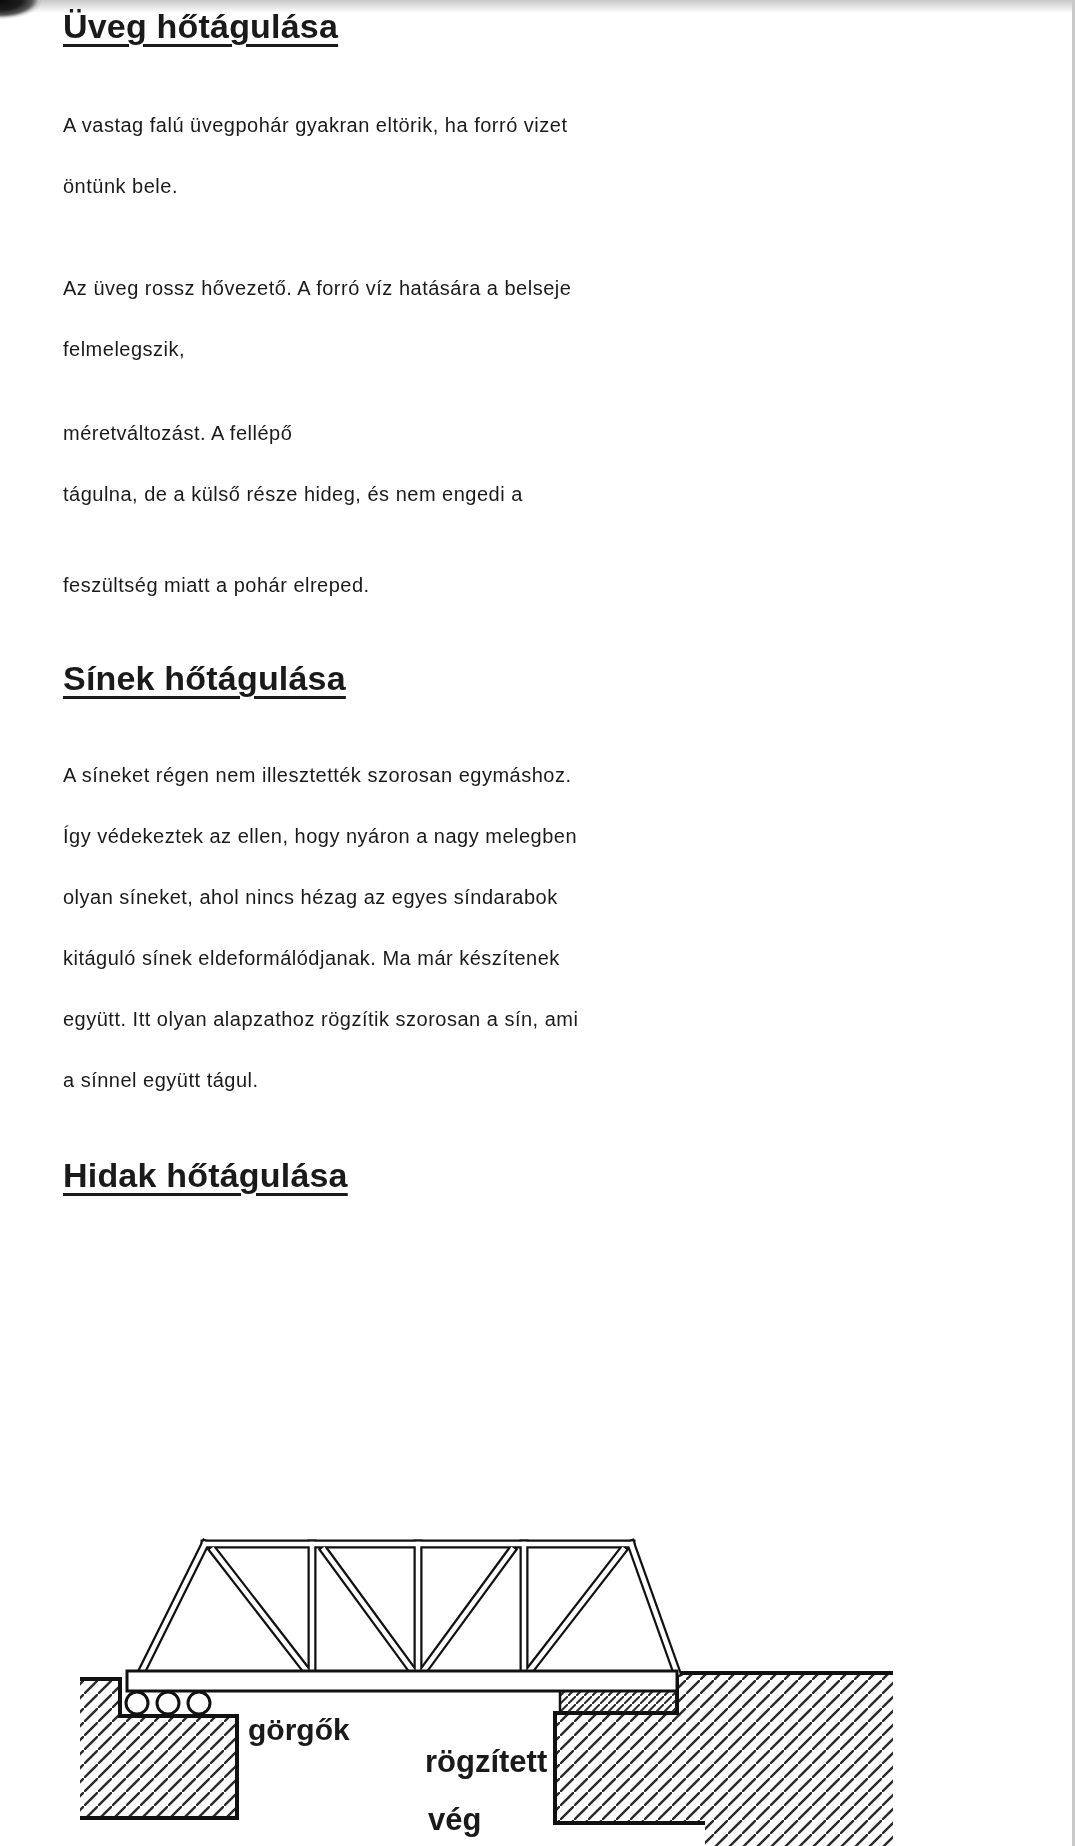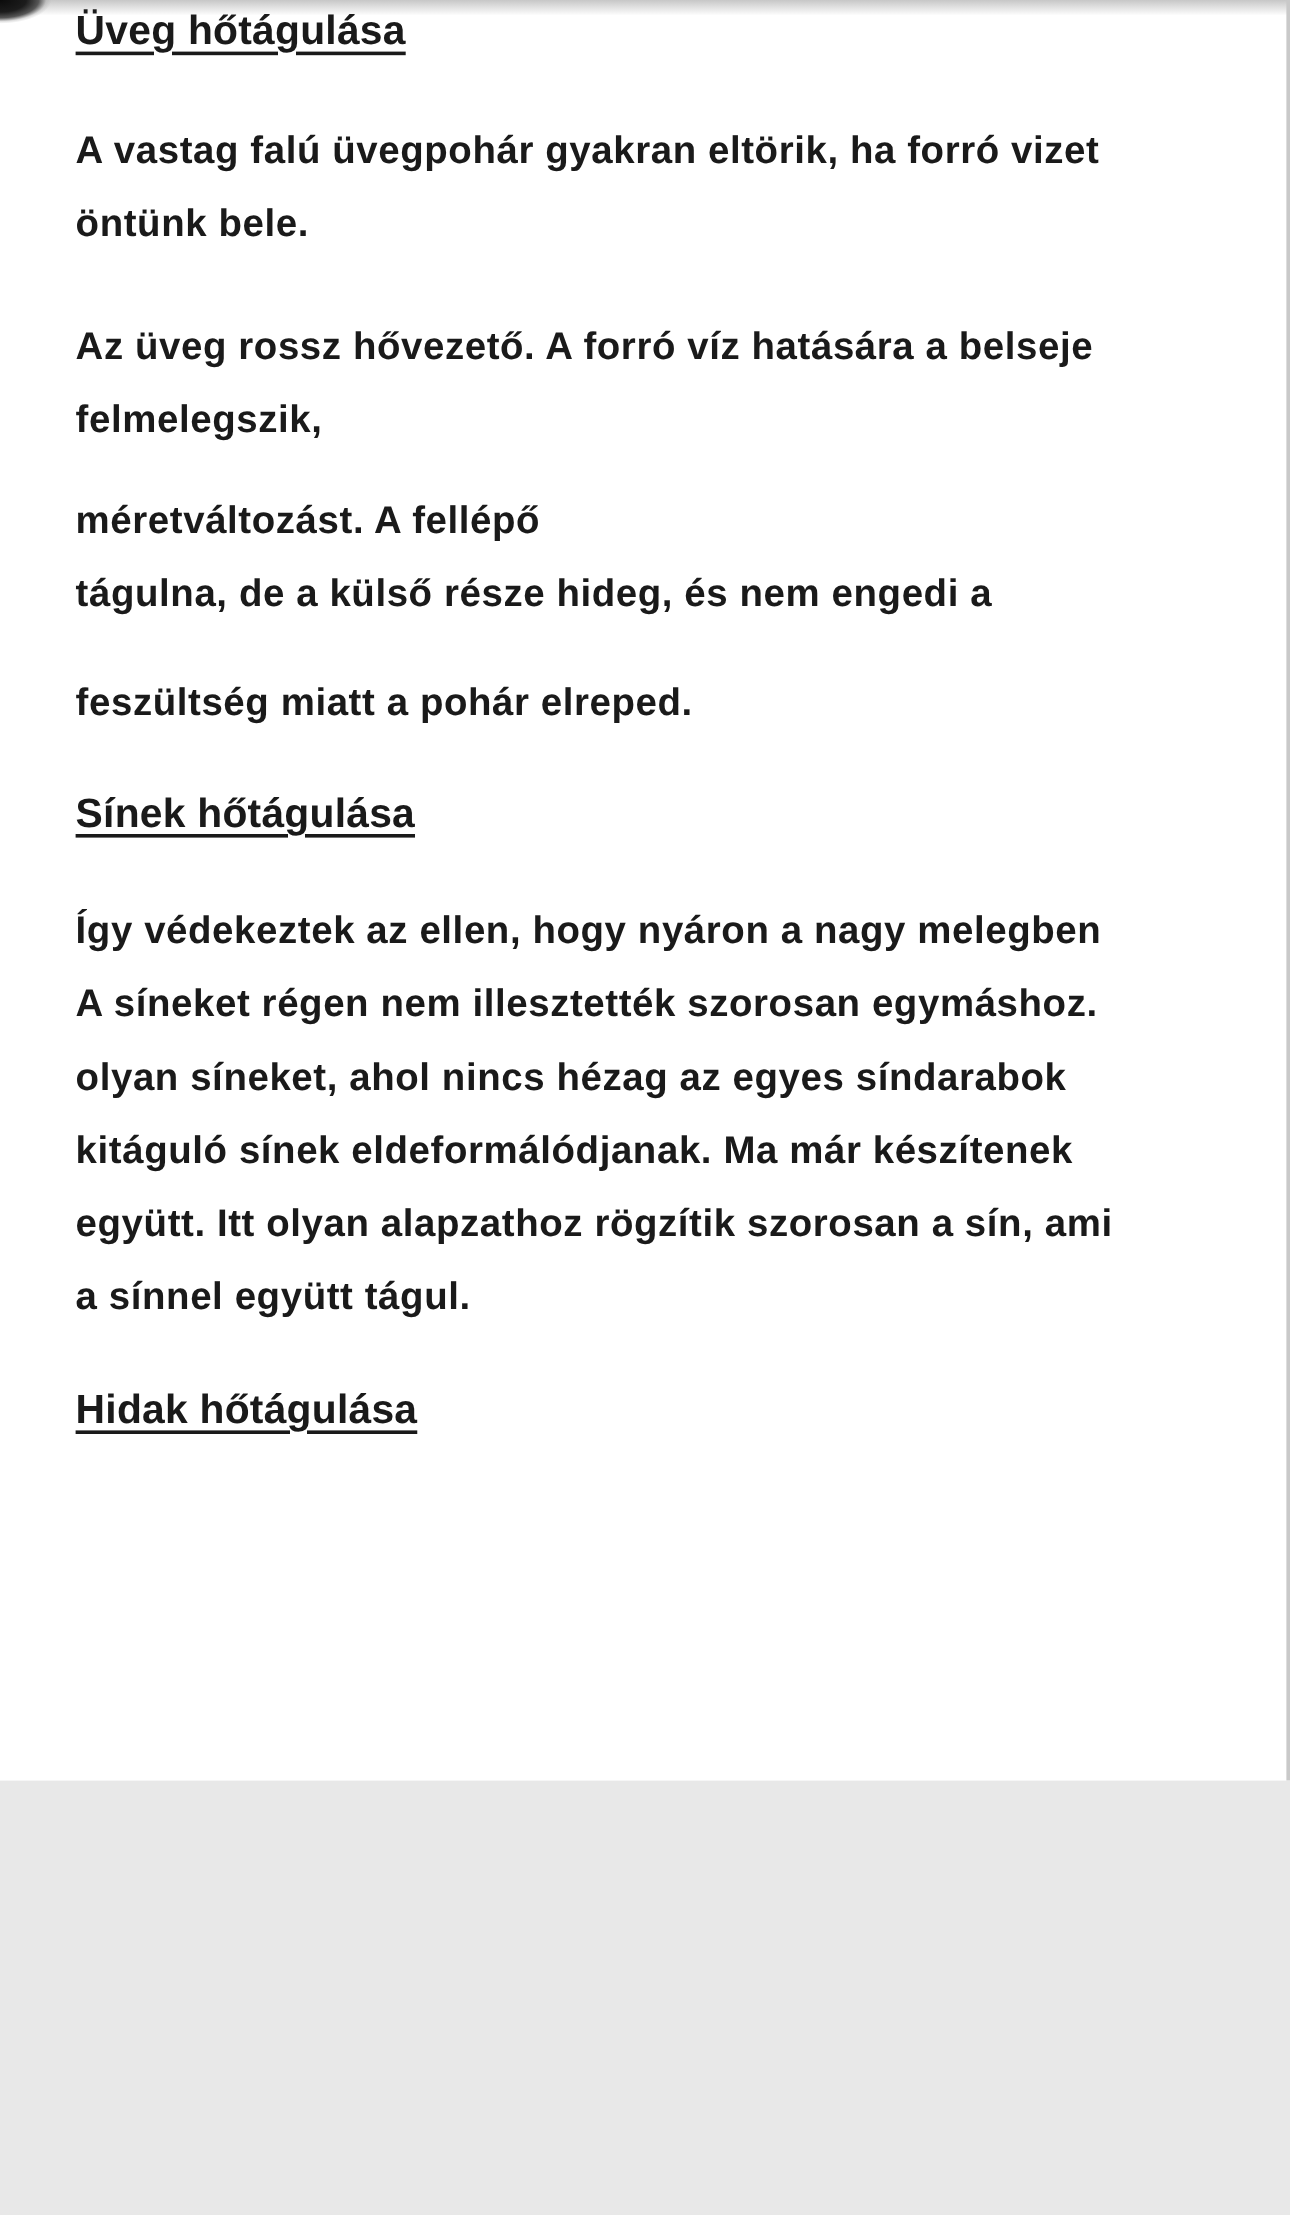--- a/index.html
+++ b/index.html
@@ -1,18 +1,18 @@
 <!DOCTYPE html>
 <html><head>
 <meta charset="utf-8">
 <style>
   html,body { margin:0; padding:0; background:#e8e8e8; }
   .page {
     position:relative;
-    width:1075px; height:1484px;
+    width:1075px; height:1846px;
     background:#ffffff;
     overflow:hidden;
     font-family:"Liberation Sans", sans-serif;
     color:#1a1a1a;
   }
   
   .top-shade {
     position:absolute; top:0; left:0; width:100%; height:13px;
     background:linear-gradient(#bdbdbd, rgba(255,255,255,0));
     opacity:.85;
@@ -31,22 +31,22 @@
     position:absolute; left:63px;
     font-size:34px; font-weight:bold;
     text-decoration:underline;
     text-decoration-thickness:3px;
     text-underline-offset:6px;
     letter-spacing:.2px;
     white-space:nowrap;
   }
   .para {
     position:absolute; left:63px;
-    font-size:32px; letter-spacing:.5px;
-    line-height:61px; white-space:nowrap;font-weight:bold;
+    font-size:20px; letter-spacing:.5px;
+    line-height:61px; white-space:nowrap;
   }
   svg text {
     font-family:"Liberation Sans", sans-serif;
     font-weight:bold;
   }
 </style>
 </head>
 <body>
 
 <div class="page">
@@ -72,22 +72,22 @@
     <div>tágulna, de a külső része hideg, és nem engedi a</div>
   </div>
 
   <div class="para" style="top:555px">
     <div>feszültség miatt a pohár elreped.</div>
   </div>
 
   <div class="heading" style="top:659px">Sínek hőtágulása</div>
 
   <div class="para" style="top:745px">
+    <div>A síneket régen nem illesztették szorosan egymáshoz.</div>
     <div>Így védekeztek az ellen, hogy nyáron a nagy melegben</div>
-    <div>A síneket régen nem illesztették szorosan egymáshoz.</div>
     <div>olyan síneket, ahol nincs hézag az egyes síndarabok</div>
     <div>kitáguló sínek eldeformálódjanak. Ma már készítenek</div>
     <div>együtt. Itt olyan alapzathoz rögzítik szorosan a sín, ami</div>
     <div>a sínnel együtt tágul.</div>
   </div>
 
   <div class="heading" style="top:1156px">Hidak hőtágulása</div>
 
 
   <svg style="position:absolute; left:0; top:1520px;" width="1075" height="326" viewBox="0 1520 1075 326">

